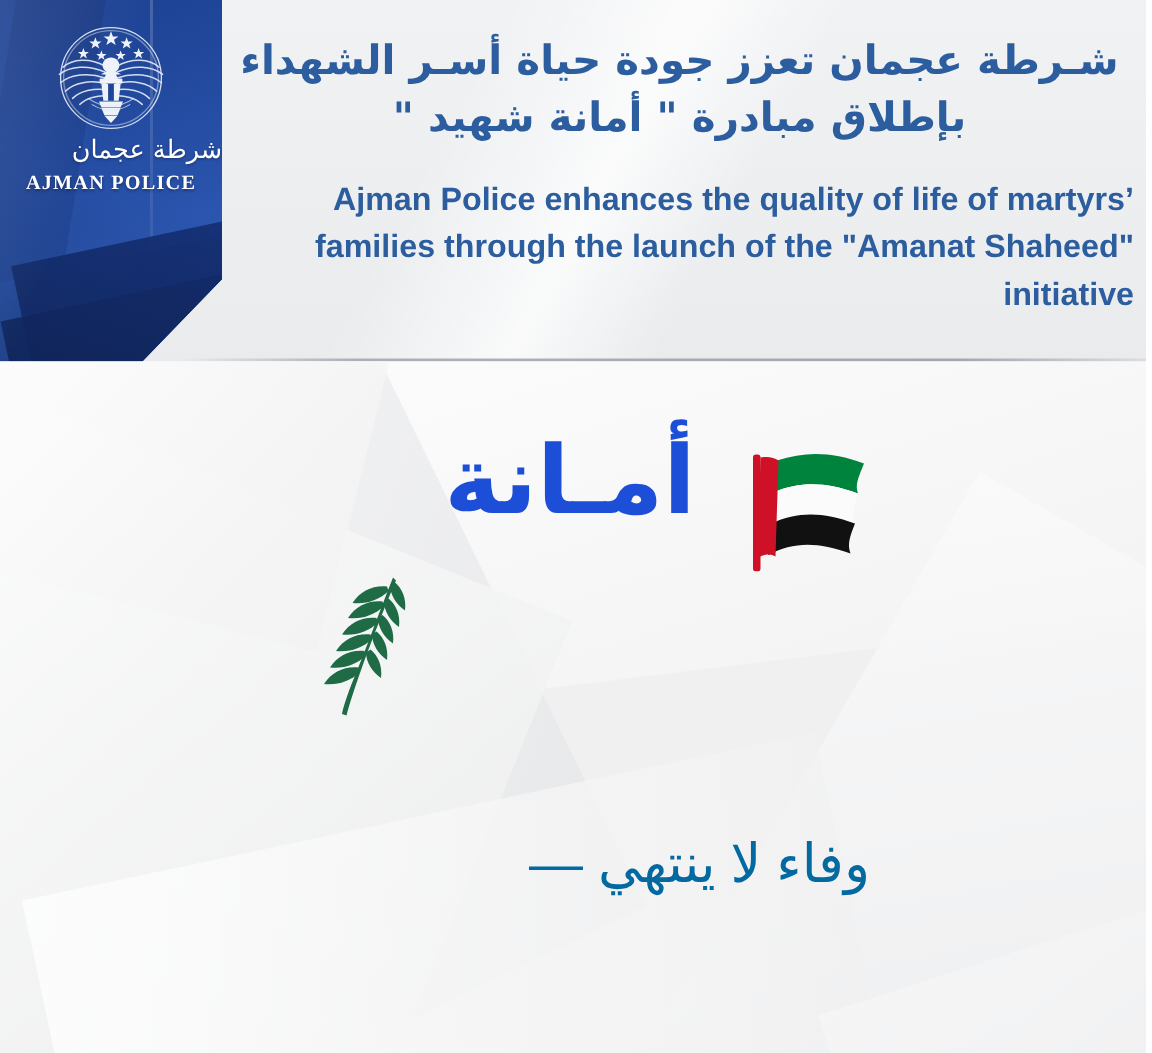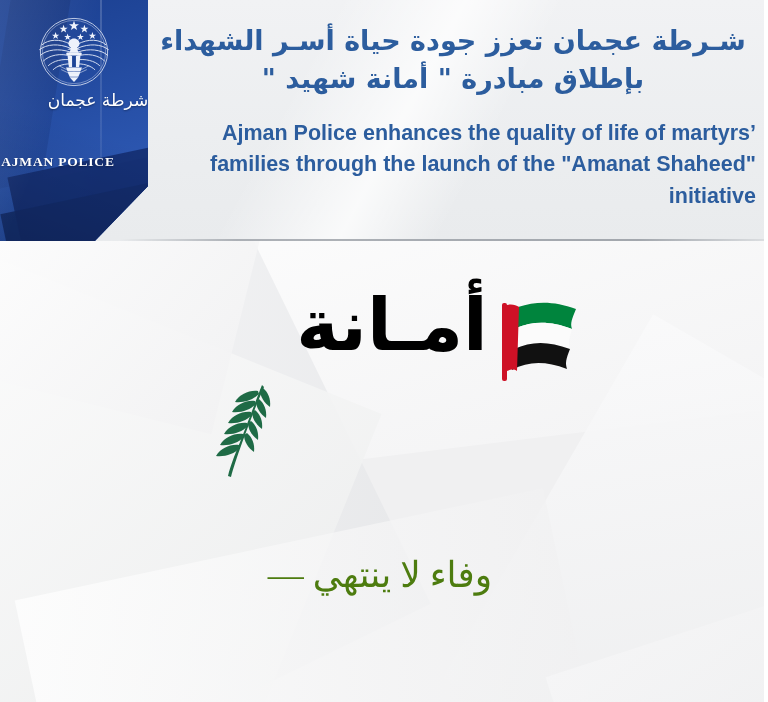--- a/index.html
+++ b/index.html
@@ -105,31 +105,30 @@
     font-size:17px;
     font-family:"DejaVu Sans", sans-serif;
     letter-spacing:-1px;
     line-height:1;
     direction:rtl;
     text-shadow:0 1px 2px rgba(0,0,0,.35);
     margin-left:24px;
   }
   .police-en{
     position:absolute;
-    left:0; top:114px;
+    left:16px; top:114px;
     width:116px;
     text-align:center;
     z-index:4;
     color:#ffffff;
     font-size:13.5px;
     font-weight:bold;
     letter-spacing:.8px;
     font-family:"Liberation Serif", serif;
     text-shadow:0 1px 2px rgba(0,0,0,.35);
-    margin-top:40px;
   }
 
   
   .headline-ar{
     position:absolute;
     left:150px; top:22px;
     width:606px;
     text-align:center;
     direction:rtl;
     color:#2c5d9e;
@@ -185,27 +184,27 @@
   
   .lockup{
     position:absolute;
     left:0; top:241px;
     width:768px; height:461px;
     z-index:5;
   }
 
   .word-amana{
     position:absolute;
-    left:192px; top:48px;
+    left:180px; top:48px;
     width:400px;
     text-align:center;
     direction:rtl;
-    color:#000000;
-    font-weight:bold;
-    font-size:72px;
+    color:#1d4ed8;
+    font-weight:bold;
+    font-size:63px;
     line-height:1;
     font-family:"DejaVu Sans", sans-serif;
     letter-spacing:2px;
   }
   .word-shaheed{
     position:absolute;
     left:180px; top:180px;
     width:400px;
     text-align:center;
     direction:rtl;
@@ -213,26 +212,25 @@
     font-weight:bold;
     font-size:96px;
     line-height:1;
     font-family:"DejaVu Sans", sans-serif;
     letter-spacing:2px;
   }
   .tagline{
     position:absolute;
     left:180px; top:315px;
     width:400px;
-    text-align:center;
-    direction:rtl;
-    color:#4d7c0f;
+    direction:rtl;
+    color:#0369a1;
     font-size:36px;
     line-height:1.1;
-    font-family:Liberation Serif, serif;
+    font-family:Liberation Sans, sans-serif;
   }
 
   
   .uae-flag{
     position:absolute;
     left:492px; top:58px;
     width:90px; height:82px;
   }
   .uae-flag svg{ width:100%; height:100%; display:block; }
 

